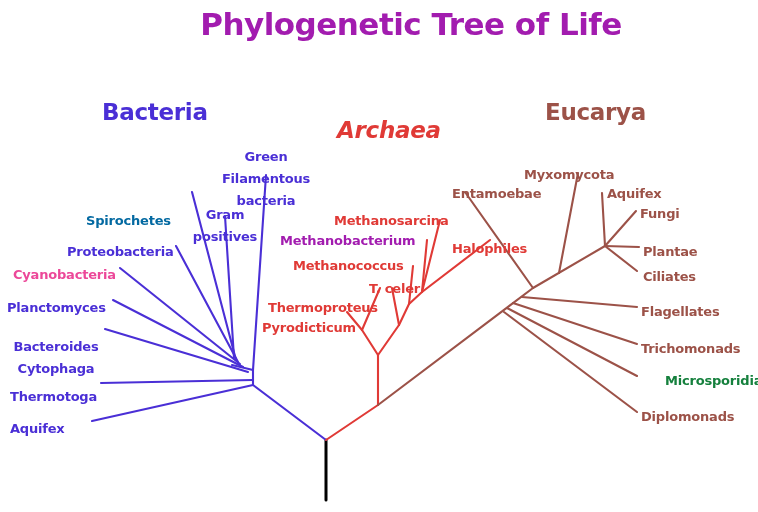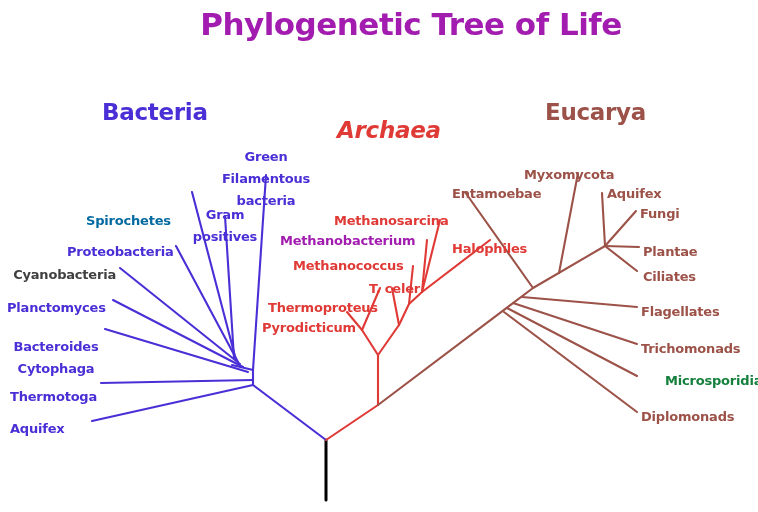--- a/index.html
+++ b/index.html
@@ -110,21 +110,21 @@
   <div id="domain-heads">
       <div class="domain-head" style="left: 102px; top: 99px; color: rgb(74, 47, 214);">Bacteria</div>
       <div class="domain-head" style="left: 337px; top: 117px; color: rgb(224, 58, 54); font-style: italic;">Archaea</div>
       <div class="domain-head" style="left: 545px; top: 99px; color: rgb(156, 82, 72);">Eucarya</div>
     </div>
   <div id="tip-labels">
       <div class="lbl c multi" style="left: 218px; top: 146px; color: rgb(74, 47, 214); width: 96px;">Green<br>Filamentous<br>bacteria</div>
       <div class="lbl l" style="left: 86px; top: 186px; color: #0369a1; width: 86px; margin-top: 24px;">Spirochetes</div>
       <div class="lbl c multi" style="left: 190px; top: 204px; color: rgb(74, 47, 214); width: 70px;">Gram<br>positives</div>
       <div class="lbl l" style="left: 67px; top: 241px; color: rgb(74, 47, 214); width: 105px;">Proteobacteria</div>
-      <div class="lbl l" style="left: 13px; top: 264px; color: #404040; width: 103px; text-align: right;">Cyanobacteria</div>
+      <div class="lbl l" style="left: 13px; top: 264px; color: #ec4899; width: 103px;">Cyanobacteria</div>
       <div class="lbl l" style="left: 7px; top: 297px; color: rgb(74, 47, 214); width: 103px;">Planctomyces</div>
       <div class="lbl c multi" style="left: 11px; top: 336px; color: rgb(74, 47, 214); width: 90px;">Bacteroides<br>Cytophaga</div>
       <div class="lbl l" style="left: 10px; top: 386px; color: rgb(74, 47, 214); width: 87px;">Thermotoga</div>
       <div class="lbl l" style="left: 10px; top: 418px; color: rgb(74, 47, 214); width: 58px;">Aquifex</div>
       <div class="lbl l" style="left: 334px; top: 210px; color: rgb(224, 58, 54); width: 123px;">Methanosarcina</div>
       <div class="lbl l" style="left: 280px; top: 230px; color: #a21caf; width: 139px;">Methanobacterium</div>
       <div class="lbl l" style="left: 452px; top: 230px; color: rgb(224, 58, 54); width: 79px; margin-top: 8px;">Halophiles</div>
       <div class="lbl l" style="left: 293px; top: 255px; color: rgb(224, 58, 54); width: 118px;">Methanococcus</div>
       <div class="lbl l" style="left: 333px; top: 278px; color: rgb(224, 58, 54); width: 57px; margin-left: 36px;">T. celer</div>
       <div class="lbl l" style="left: 268px; top: 297px; color: rgb(224, 58, 54); width: 112px;">Thermoproteus</div>

